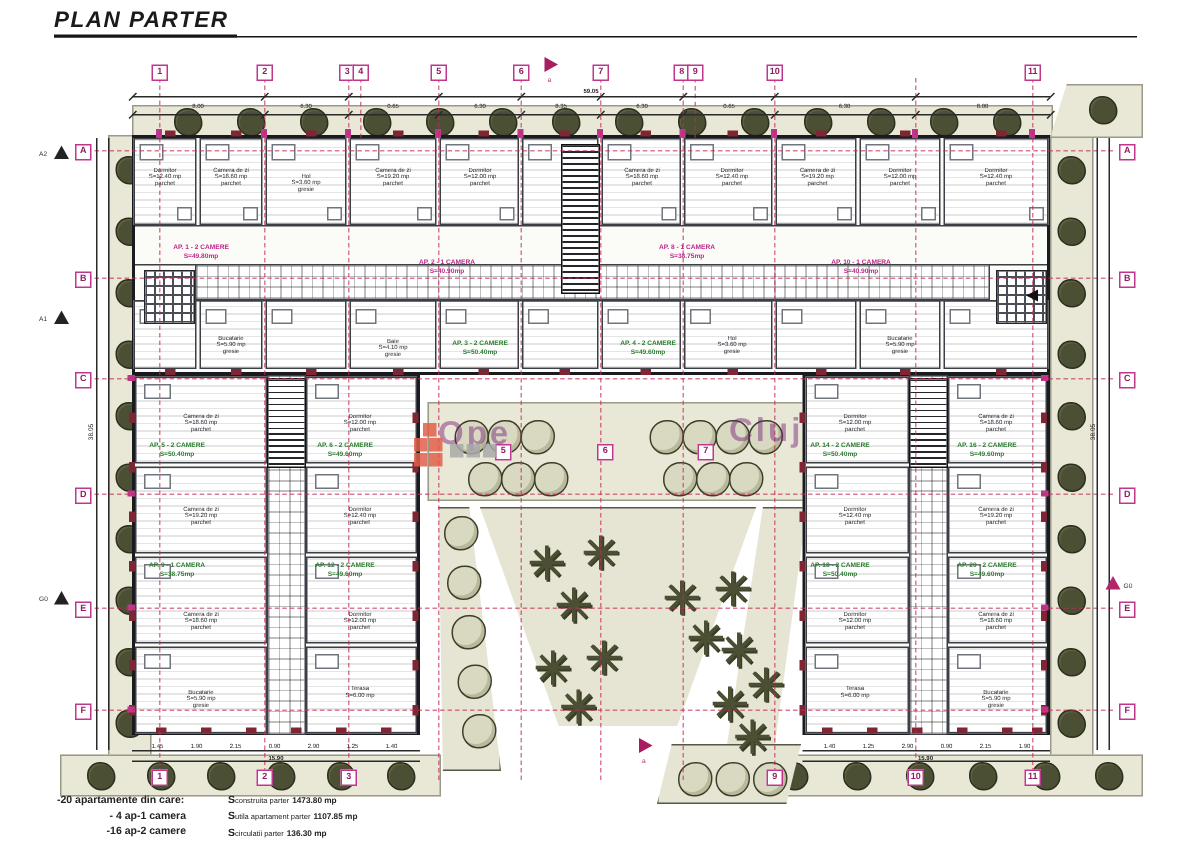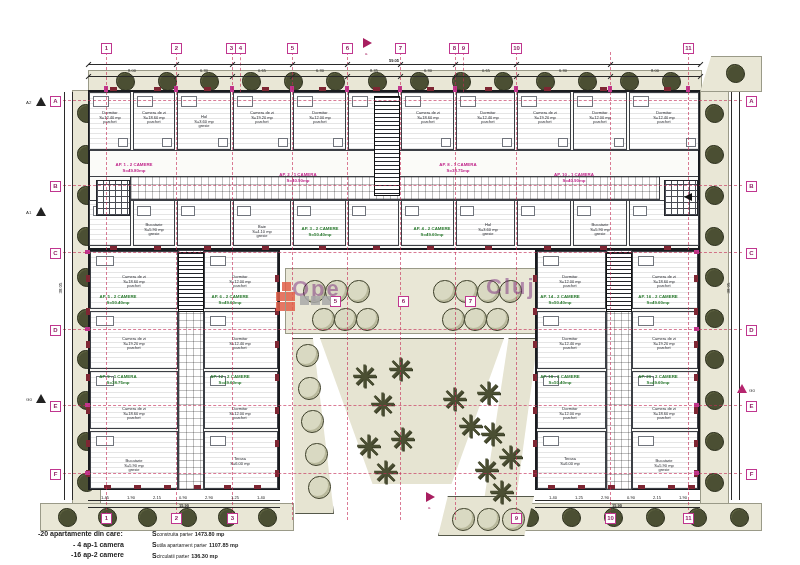--- a/index.html
+++ b/index.html
@@ -63,20 +63,23 @@
   .lg1 .ind{text-align:right;padding-right:14px;}
   .lg2{font-size:7px;line-height:1.55;}
   .lg2 .sp{font-weight:bold;font-size:7px;}
   .lg2 .sub{font-size:5px;}
   .lg2 b{font-size:5.5px;}
 </style>
 </head>
 <body>
 
 <div class="sheet">
+  <div class="title-row">
+    <span class="title-text">PLAN PARTER</span>
+  </div>
 
   <div id="plan">
       <div class="strip" style="position: absolute; left: 88px; top: 70px; width: 612px; height: 20px;"></div>
       <div class="strip" style="position: absolute; left: 72px; top: 90px; width: 27px; height: 415px;"></div>
       <div class="strip" style="position: absolute; left: 700px; top: 90px; width: 27px; height: 415px;"></div>
       <div class="strip" style="position: absolute; left: 40px; top: 503px; width: 252px; height: 26px;"></div>
       <div class="strip" style="position: absolute; left: 503px; top: 503px; width: 257px; height: 26px;"></div>
       <div class="strip" style="position: absolute; left: 700px; top: 56px; width: 60px; height: 34px; clip-path: polygon(18% 0px, 100% 0px, 100% 100%, 0px 100%);"></div>
       <div class="tree" style="position: absolute; left: 116px; top: 72px; width: 17px; height: 17px;"></div>
       <div class="tree" style="position: absolute; left: 158px; top: 72px; width: 17px; height: 17px;"></div>

